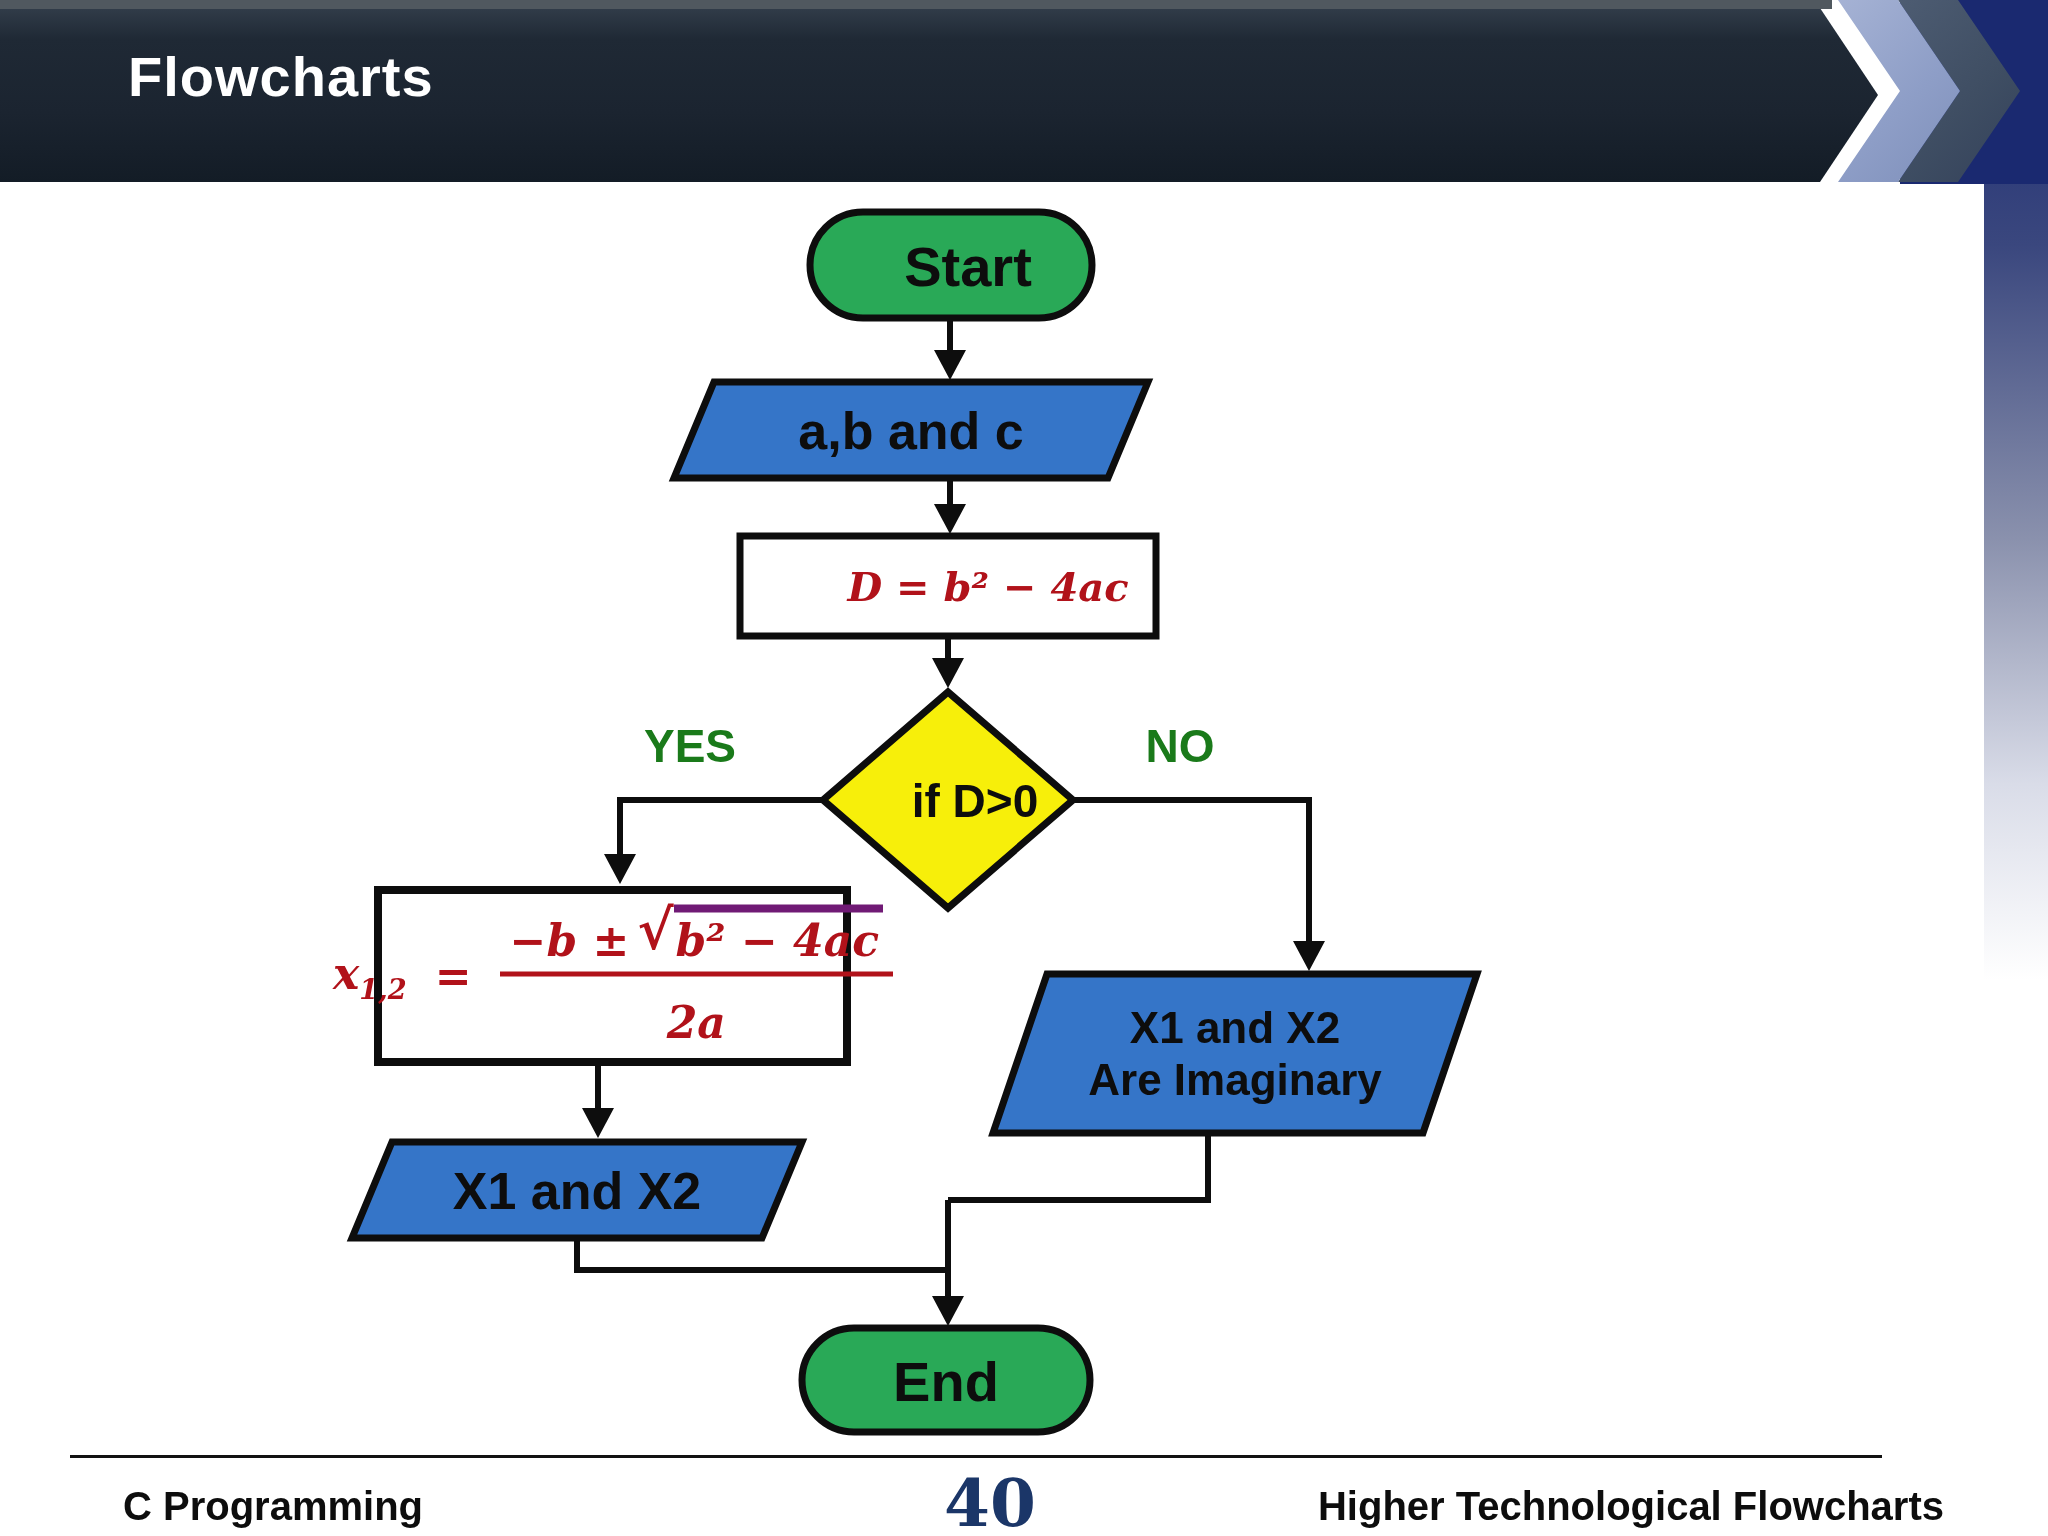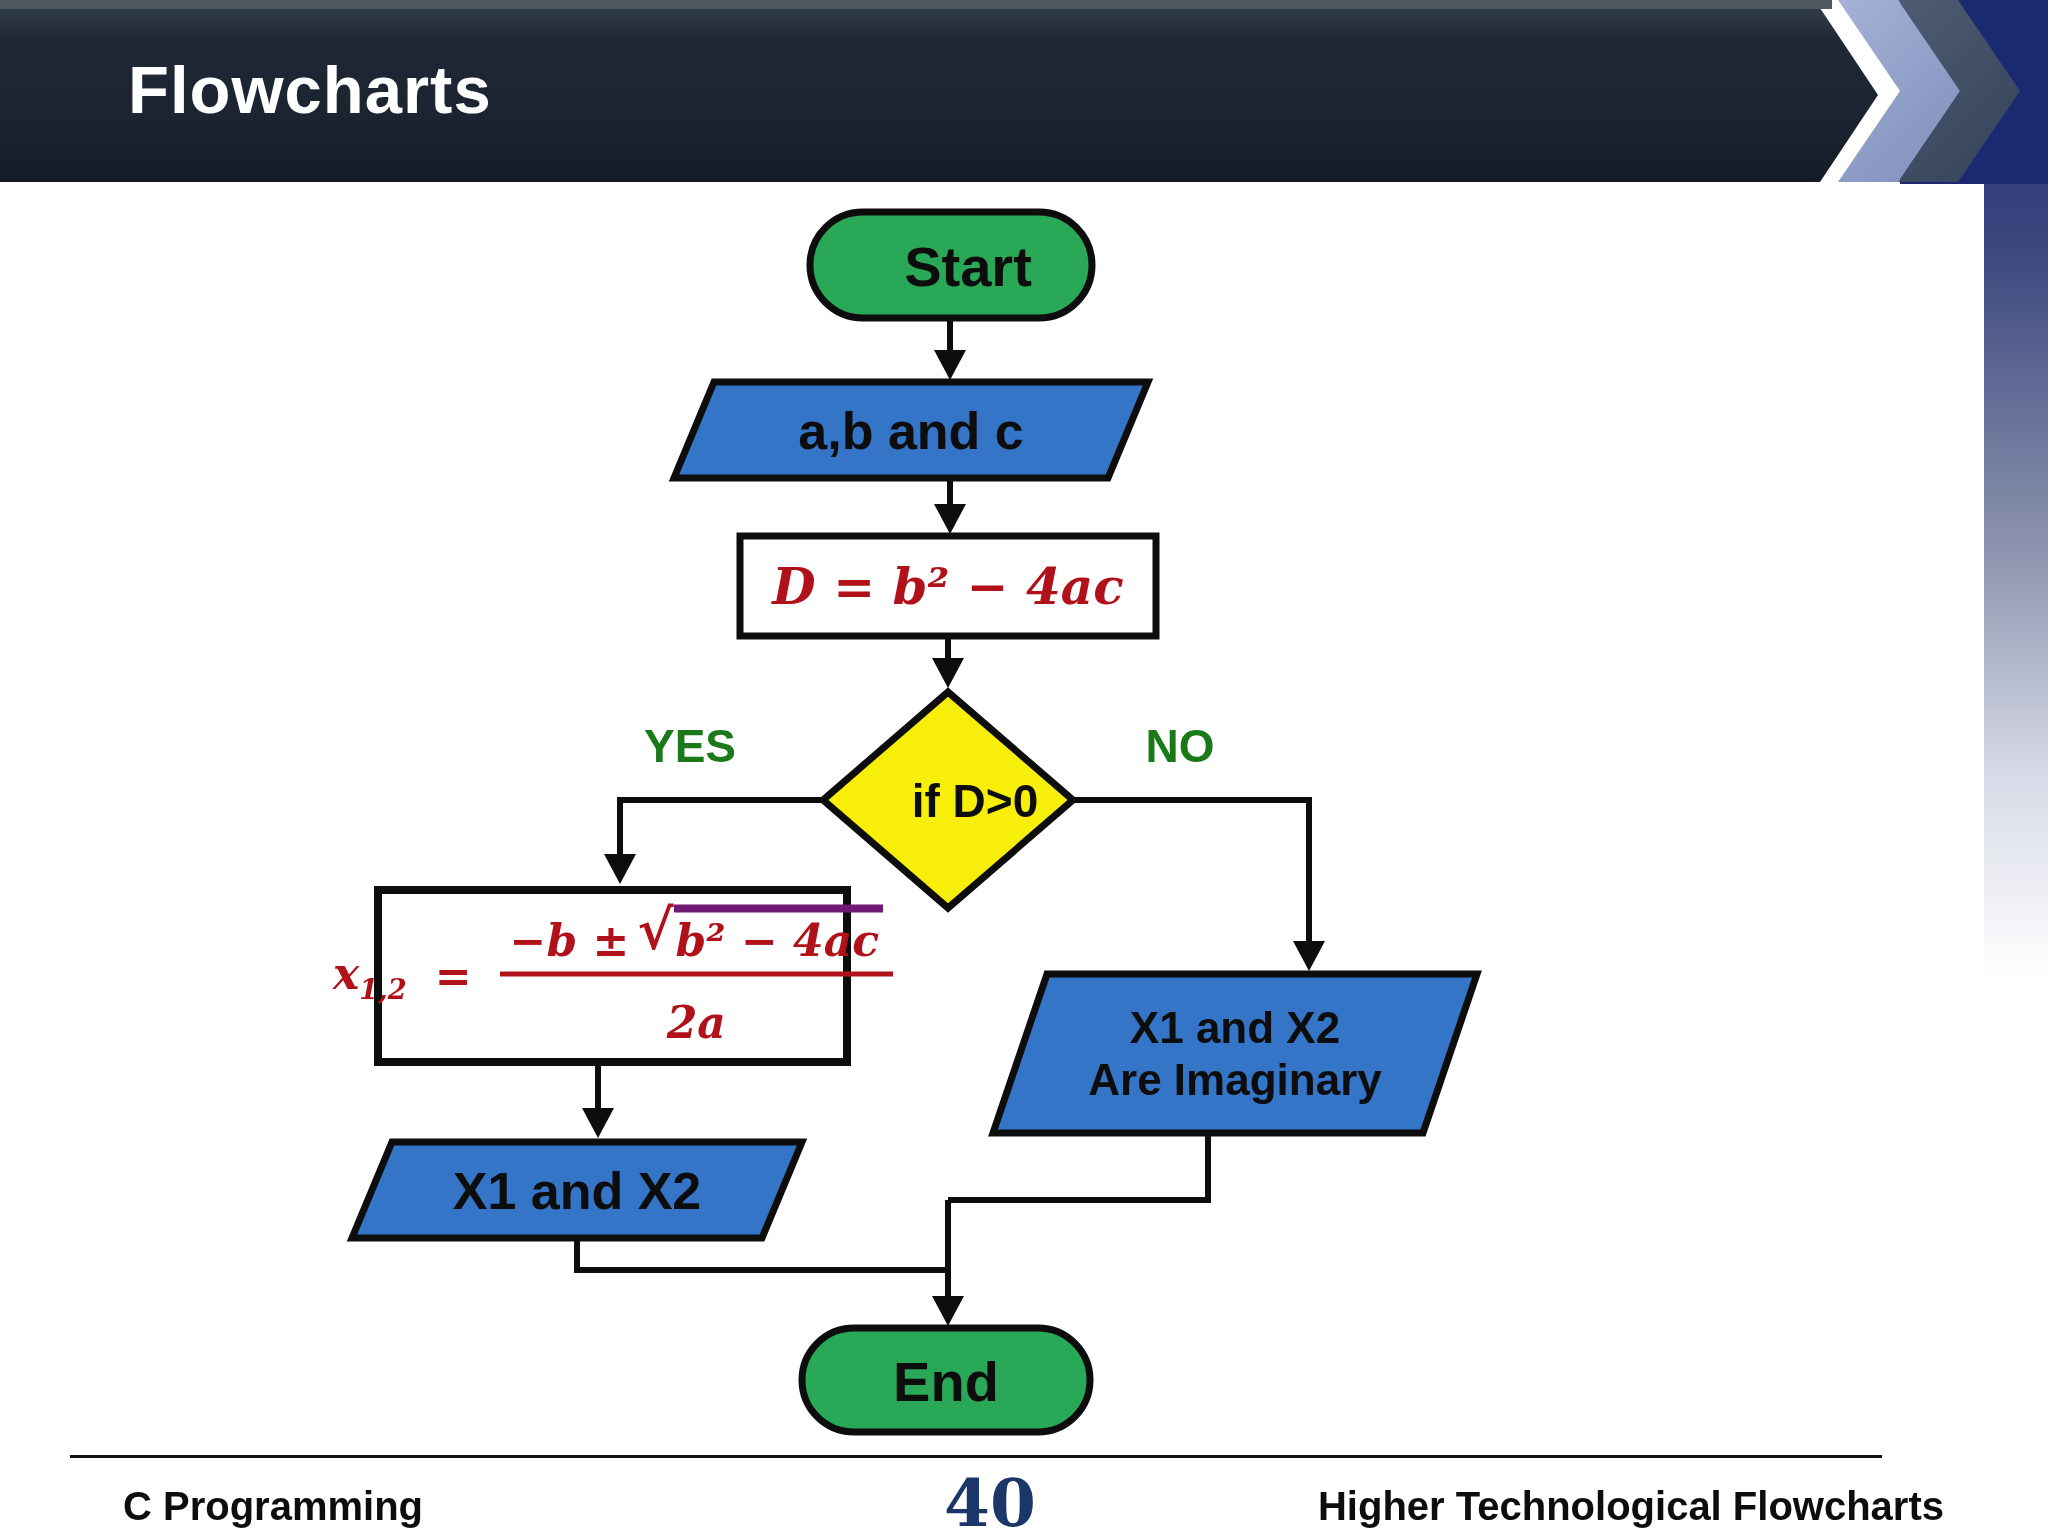--- a/index.html
+++ b/index.html
@@ -12,37 +12,37 @@
   .navy-corner{position:absolute;left:1900px;top:0;width:148px;height:184px;background:#1a2970;z-index:2;}
   .chev{position:absolute;top:0;width:124px;height:182px;z-index:3;}
   .chev-dark{left:1898px;background:linear-gradient(135deg,#4d5c72 0%,#3f4e63 55%,#33415a 100%);
     clip-path:polygon(0 0,60px 0,122px 91px,60px 182px,0 182px,62px 91px);}
   .chev-light{left:1838px;z-index:4;background:linear-gradient(135deg,#a5b2d4 0%,#8e9ec7 55%,#7e8fba 100%);
     clip-path:polygon(0 0,60px 0,122px 91px,60px 182px,0 182px,62px 91px);}
   .title-bar{position:absolute;left:0;top:8px;width:1882px;height:174px;z-index:5;
     background:linear-gradient(to bottom,#313c49 0%,#1f2935 18%,#1b2430 60%,#131c26 100%);
     clip-path:polygon(0 0,1820px 0,1878px 87px,1820px 174px,0 174px);}
   .title-topstrip{position:absolute;left:0;top:0;width:1832px;height:9px;background:#50585f;z-index:6;}
-  .page-title{position:absolute;left:128px;top:51px;z-index:7;color:#ffffff;
-    font-size:67px;font-weight:bold;letter-spacing:1px;}
+  .page-title{position:absolute;left:128px;top:44px;z-index:7;color:#ffffff;
+    font-size:56px;font-weight:bold;letter-spacing:1px;}
 
   
   .flow-svg{position:absolute;left:0;top:0;z-index:10;}
   .labels{position:absolute;left:0;top:0;width:100%;height:100%;z-index:11;}
   .lbl{position:absolute;transform:translate(-50%,-50%);white-space:nowrap;
        font-weight:bold;color:#0d0d0d;text-align:center;}
   .lbl-start{font-size:56px;margin-left:17px;}
   .lbl-io{font-size:52px;}
   .lbl-decision{font-size:46px;}
   .lbl-branch{font-size:46px;color:#1a7a1a;}
   .lbl-end{font-size:56px;}
   .lbl-io2{font-size:44px;line-height:1.18;}
 
   .math{font-family:"DejaVu Serif",serif;font-style:italic;font-weight:bold;color:#b1121a;}
-  .lbl-dformula{font-size:50px;}
+  .lbl-dformula{font-size:40px;margin-left:40px;}
   .lbl-xformula{font-size:44px;display:flex;align-items:center;gap:28px;}
   .lbl-xformula sub{font-size:0.62em;vertical-align:-0.4em;}
   .frac{display:inline-flex;flex-direction:column;align-items:center;}
   .frac .num{border-bottom:5px solid #b1121a;padding:0 10px 6px 10px;display:inline-flex;align-items:flex-end;}
   .frac .den{padding-top:20px;}
   .sqrt{display:inline-flex;align-items:flex-start;margin-left:8px;}
   .sqrt .radsign{font-size:1.25em;line-height:0.9;font-style:normal;}
   .sqrt .radicand{border-top:8px solid #701a75;padding:2px 4px 0 2px;text-align:right;}
 
   

